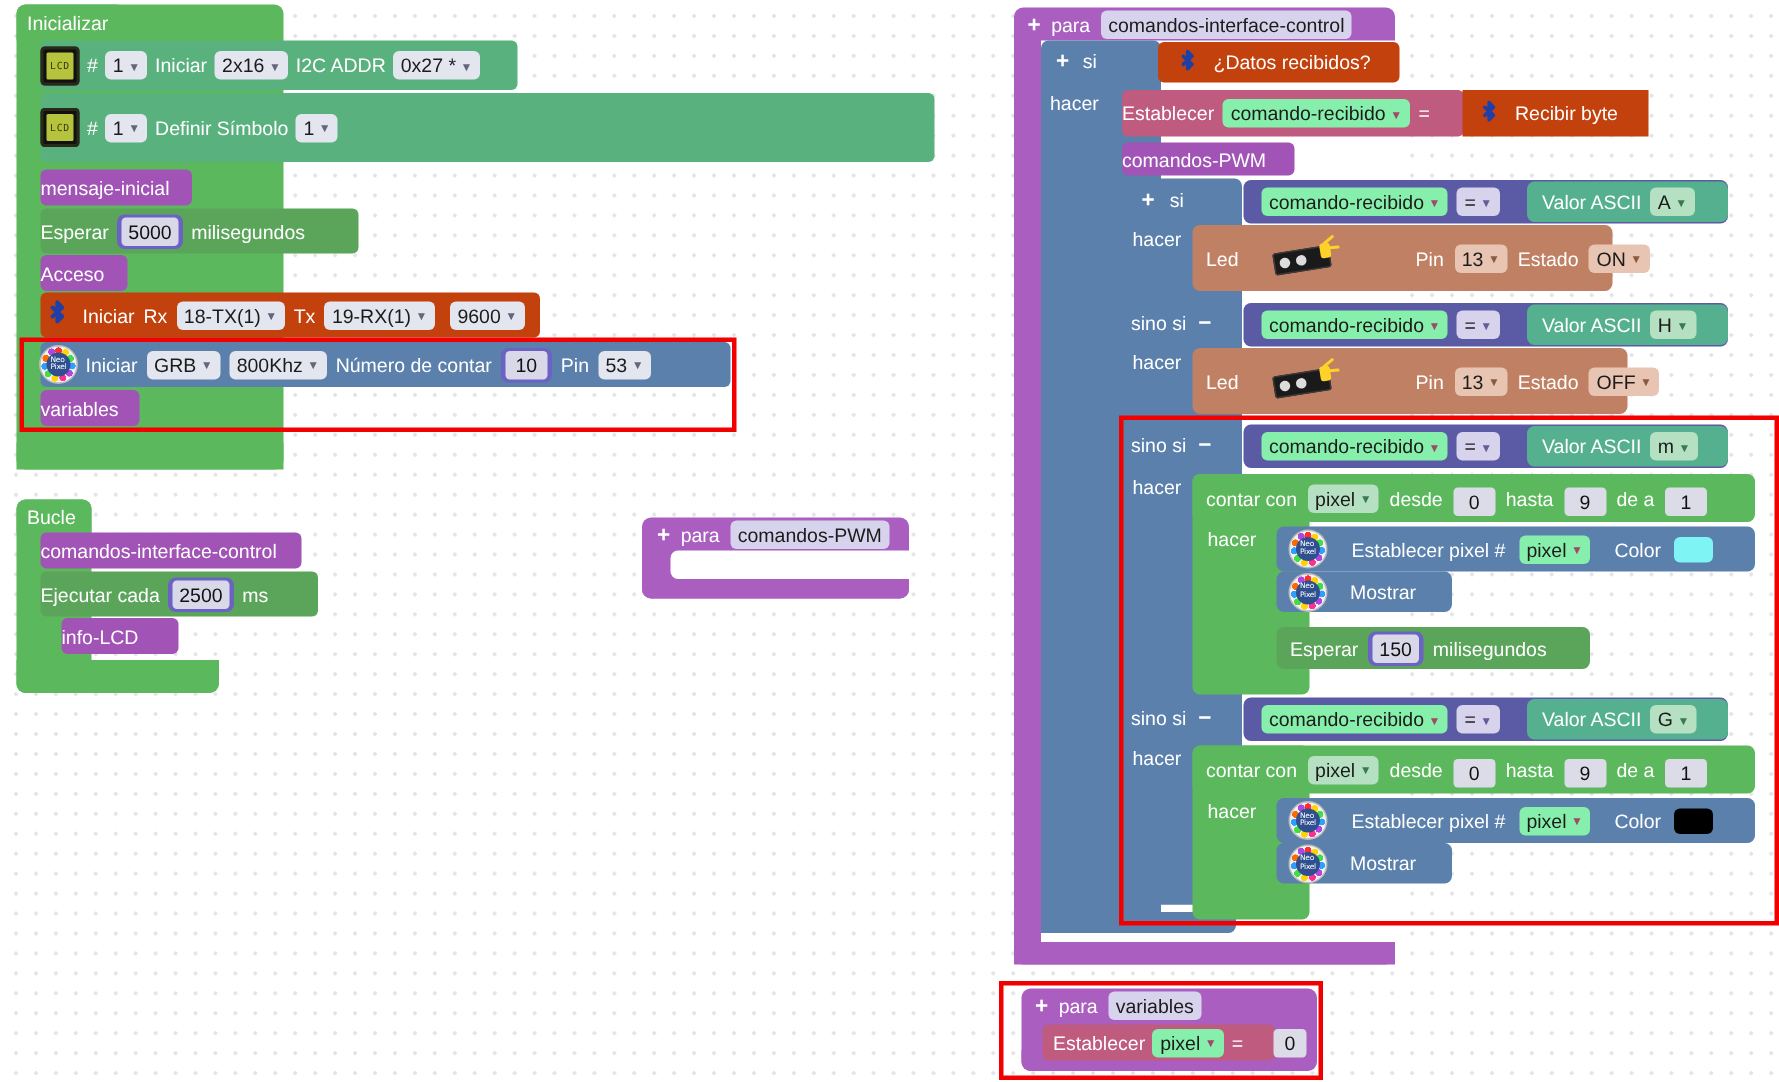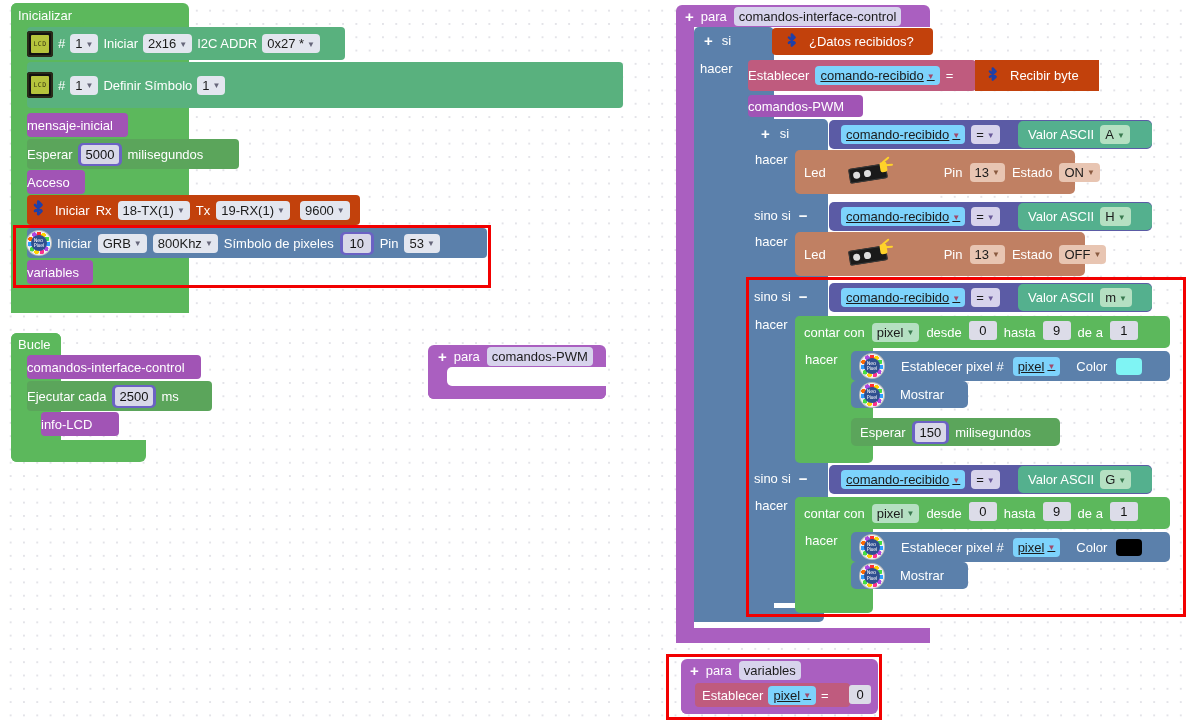--- a/index.html
+++ b/index.html
@@ -37,34 +37,34 @@
 
   
   .fld {
     display:inline-flex; align-items:center; gap:3px;
     background:rgba(255,255,255,.60);
     color:#1b1b1b; border-radius:4px;
     padding:1px 5px; font-size:13px; line-height:17px;
     height:19px;
   }
   .fld .arw { font-size:8px; color:#6a4a6a; line-height:1; transform:translateY(1px); }
-  .fld.pk   { background:#7dd3fc;text-decoration:underline; }
+  .fld.pk   { background:#86efac; }
   .fld.pk .arw { color:#a04a6a; }
   .fld.gr   { background:#b5e0c2; }
   .fld.gr .arw { color:#3a7a50; }
   .fld.br   { background:#e8c5b2; }
   .fld.br .arw { color:#8a5a40; }
   .fld.lav  { background:#d7d3ec; }
   .fld.lav .arw { color:#6a5a9a; }
   .fld.wh   { background:#e3e6ef; }
   .fld.wh .arw { color:#66667a; }
 
   
   .num {
-    display:inline-flex; align-items:flex-start; justify-content:center;
+    display:inline-flex; align-items:flex-end; justify-content:center;
     background:#6b62c4; border-radius:5px; padding:2px 3px; height:23px;
   }
   .num i {
     display:inline-flex; align-items:center; justify-content:center;
     background:#d8d8e8; color:#111; border-radius:3px;
     min-width:28px; height:19px; padding:0 5px; font-style:normal; font-size:13px;
   }
   .num.plain { background:transparent; padding:0; }
   .num.plain i { background:#dcdce8; }
 
@@ -250,21 +250,21 @@
       <span class="ico-neo"></span>
       <span class="lbl">Iniciar</span>
       <span class="fld wh">
           <span>GRB</span>
           <span class="arw">▼</span>
         </span>
       <span class="fld wh">
           <span>800Khz</span>
           <span class="arw">▼</span>
         </span>
-      <span class="lbl">Símbolo de pixeles</span>
+      <span class="lbl">Número de contar</span>
       <span class="num">
           <i>10</i>
         </span>
       <span class="lbl">Pin</span>
       <span class="fld wh">
           <span>53</span>
           <span class="arw">▼</span>
         </span>
     </div>
   </div>

